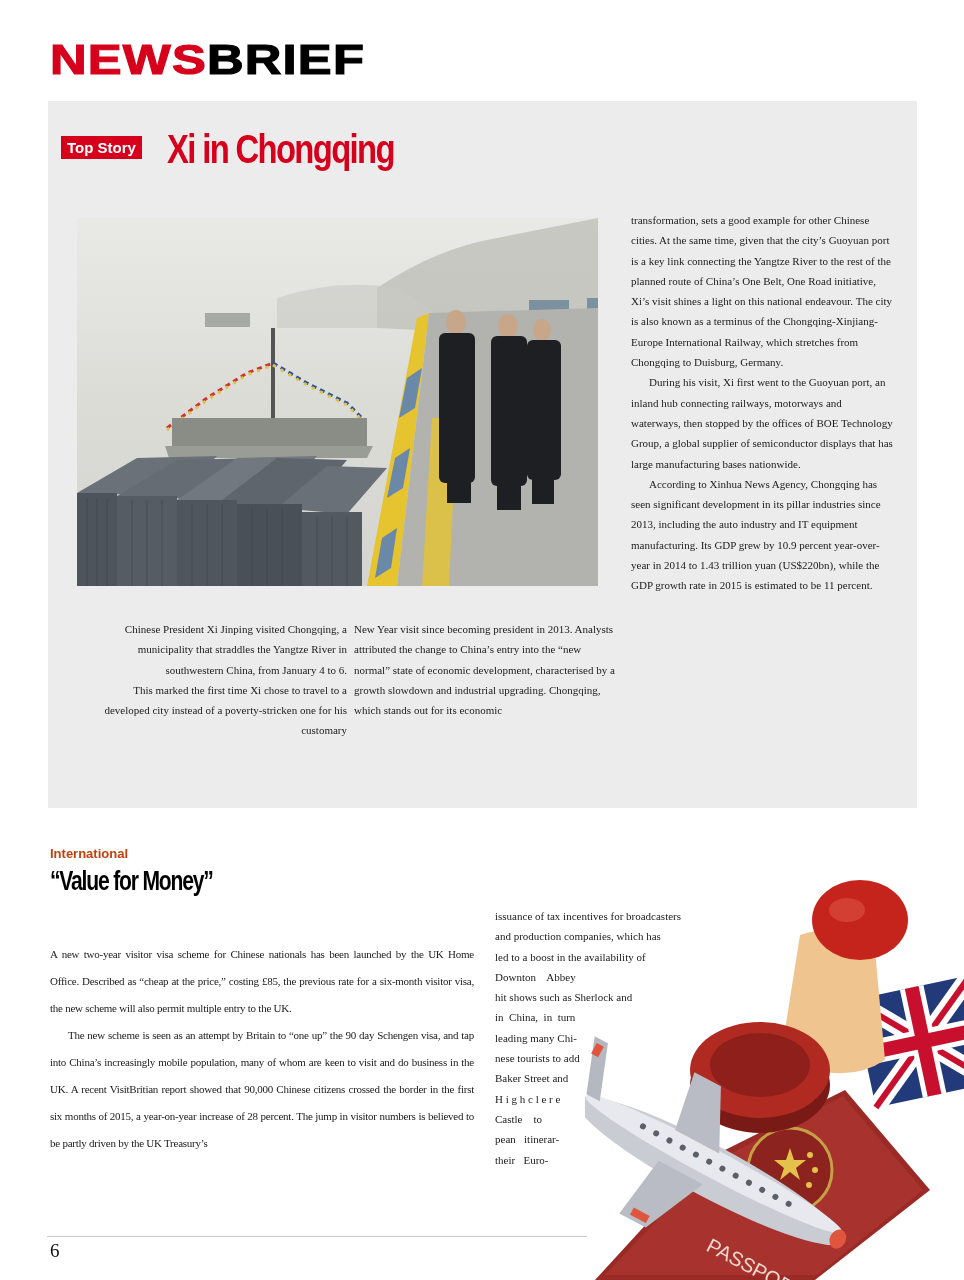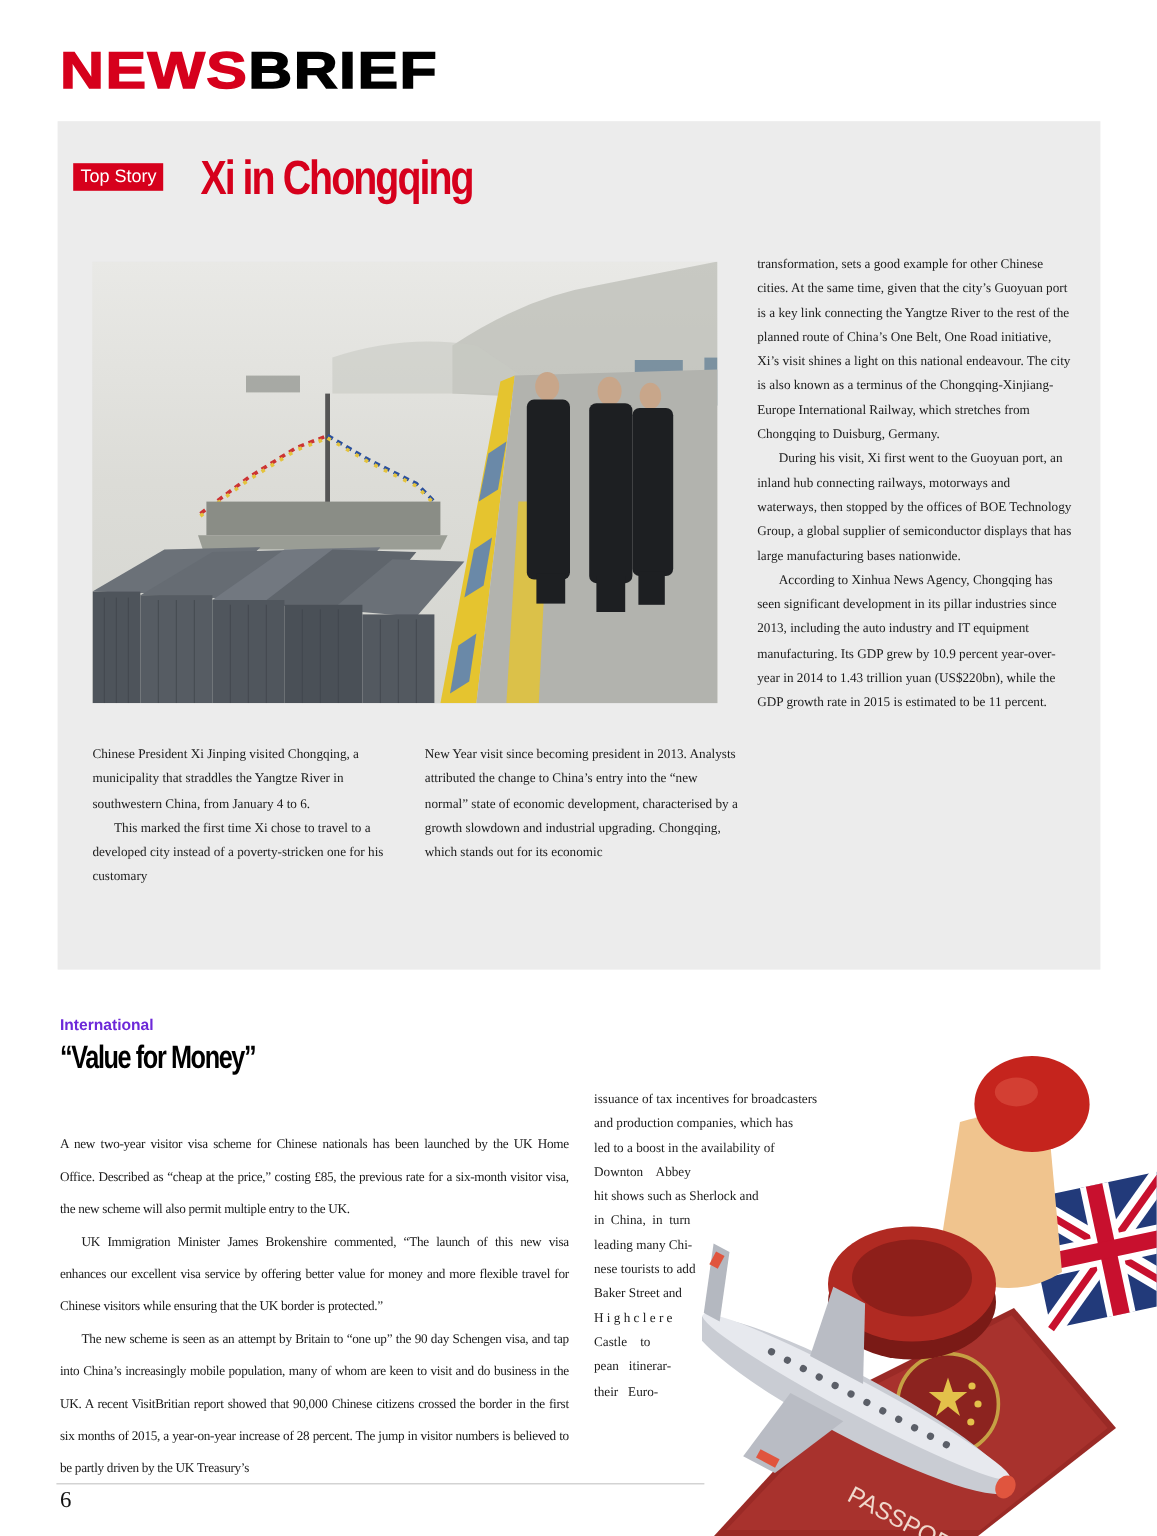--- a/index.html
+++ b/index.html
@@ -15,46 +15,46 @@
     .masthead .news { color: #d6001c; -webkit-text-stroke: 1.2px #d6001c; }
     .masthead .brief { color: #000; -webkit-text-stroke: 1.2px #000; }
 
     .top-panel {
       position: absolute; left: 48px; top: 101px; width: 869px; height: 707px;
       background: #ececec;
     }
     .badge {
       position: absolute; left: 61px; top: 136px; height: 23px; padding: 0 6px;
       background: #d6001c; color: #fff;
-      font-family: "Liberation Sans", "DejaVu Sans", sans-serif; font-weight: normal; font-size: 15px;
+      font-family: "Liberation Sans", "DejaVu Sans", sans-serif; font-weight: bold; font-size: 15px;
       line-height: 23px;
     }
     .headline {
       position: absolute; left: 167px; top: 127px;
       font-family: "Liberation Sans", "DejaVu Sans", sans-serif; font-weight: bold;
       font-size: 40px; color: #d6001c; letter-spacing: -2px;
       transform: scaleX(0.82); transform-origin: left top; line-height: 1.1;
     }
 
     .photo {
       position: absolute; left: 77px; top: 218px; width: 521px; height: 368px; overflow: hidden;
       background: linear-gradient(180deg, #e8e8e6 0%, #dcdcd8 40%, #cfd0cc 100%);
     }
 
     .body-text { font-size: 11px; line-height: 20.3px; color: #1b1b1b; }
     .body-text p + p, .indent { text-indent: 18px; }
 
-    .col-a { position: absolute; left: 77px; top: 619px; width: 270px; }
+    .col-a { position: absolute; left: 77px; top: 619px; width: 270px; text-align: right; }
     .col-b { position: absolute; left: 354px; top: 619px; width: 262px; }
     .col-c { position: absolute; left: 631px; top: 210px; width: 262px; }
 
     .section-label {
       position: absolute; left: 50px; top: 846px;
       font-family: "Liberation Sans", "DejaVu Sans", sans-serif; font-weight: bold;
-      font-size: 13px; color: #6d28d9;
+      font-size: 13px; color: #c2410c;
     }
     .section-title {
       position: absolute; left: 50px; top: 866px;
       font-family: "Liberation Sans", "DejaVu Sans", sans-serif; font-weight: bold;
       font-size: 27px; color: #000; letter-spacing: -1.5px;
       transform: scaleX(0.78); transform-origin: left top;
     }
     .col-d { position: absolute; left: 50px; top: 926px; width: 424px; text-align: justify; font-size: 11px; line-height: 27px; letter-spacing: -0.25px; margin-top: 15px; }
     .col-e { position: absolute; left: 495px; top: 906px; width: 260px; font-size: 11px; line-height: 20.3px; }
     .col-e .ln { display: block; white-space: nowrap; }
@@ -168,21 +168,20 @@
   <p>transformation, sets a good example for other Chinese cities. At the same time, given that the city’s Guoyuan port is a key link connecting the Yangtze River to the rest of the planned route of China’s One Belt, One Road initiative, Xi’s visit shines a light on this national endeavour. The city is also known as a terminus of the Chongqing-Xinjiang-Europe International Railway, which stretches from Chongqing to Duisburg, Germany.</p>
   <p>During his visit, Xi first went to the Guoyuan port, an inland hub connecting railways, motorways and waterways, then stopped by the offices of BOE Technology Group, a global supplier of semiconductor displays that has large manufacturing bases nationwide.</p>
   <p>According to Xinhua News Agency, Chongqing has seen significant development in its pillar industries since 2013, including the auto industry and IT equipment manufacturing. Its GDP grew by 10.9 percent year-over-year in 2014 to 1.43 trillion yuan (US$220bn), while the GDP growth rate in 2015 is estimated to be 11 percent.</p>
 </div>
 
 <div class="section-label">International</div>
 <div class="section-title">“Value for Money”</div>
 
 <div class="col-d body-text">
   <p>A new two-year visitor visa scheme for Chinese nationals has been launched by the UK Home Office. Described as “cheap at the price,” costing £85, the previous rate for a six-month visitor visa, the new scheme will also permit multiple entry to the UK.</p>
-  <p>UK Immigration Minister James Brokenshire commented, “The launch of this new visa enhances our excellent visa service by offering better value for money and more flexible travel for Chinese visitors while ensuring that the UK border is protected.”</p>
   <p>The new scheme is seen as an attempt by Britain to “one up” the 90 day Schengen visa, and tap into China’s increasingly mobile population, many of whom are keen to visit and do business in the UK. A recent VisitBritian report showed that 90,000 Chinese citizens crossed the border in the first six months of 2015, a year-on-year increase of 28 percent. The jump in visitor numbers is believed to be partly driven by the UK Treasury’s</p>
 </div>
 
 <div class="col-e body-text">
   <span class="ln">issuance of tax incentives for broadcasters</span>
   <span class="ln">and production companies, which has</span>
   <span class="ln">led to a boost in the availability of</span>
   <span class="ln" style="white-space:pre">Downton    Abbey</span>
   <span class="ln">hit shows such as Sherlock and</span>
   <span class="ln" style="white-space:pre">in  China,  in  turn</span>

